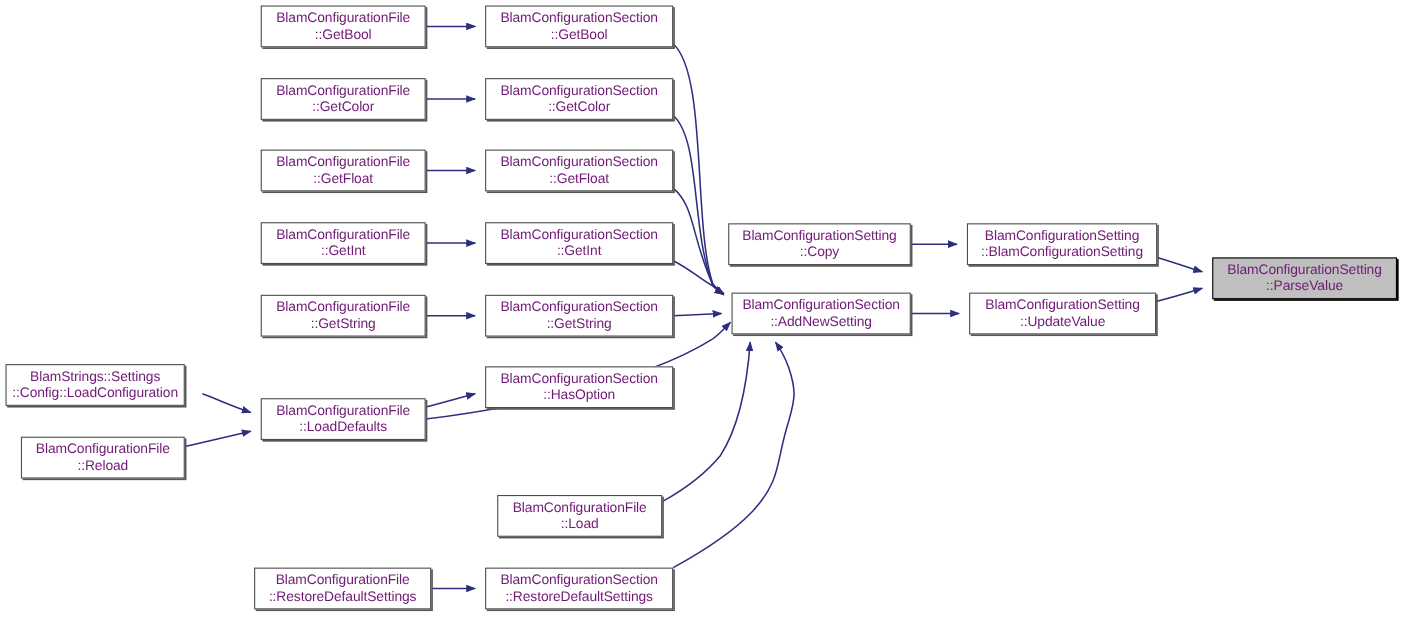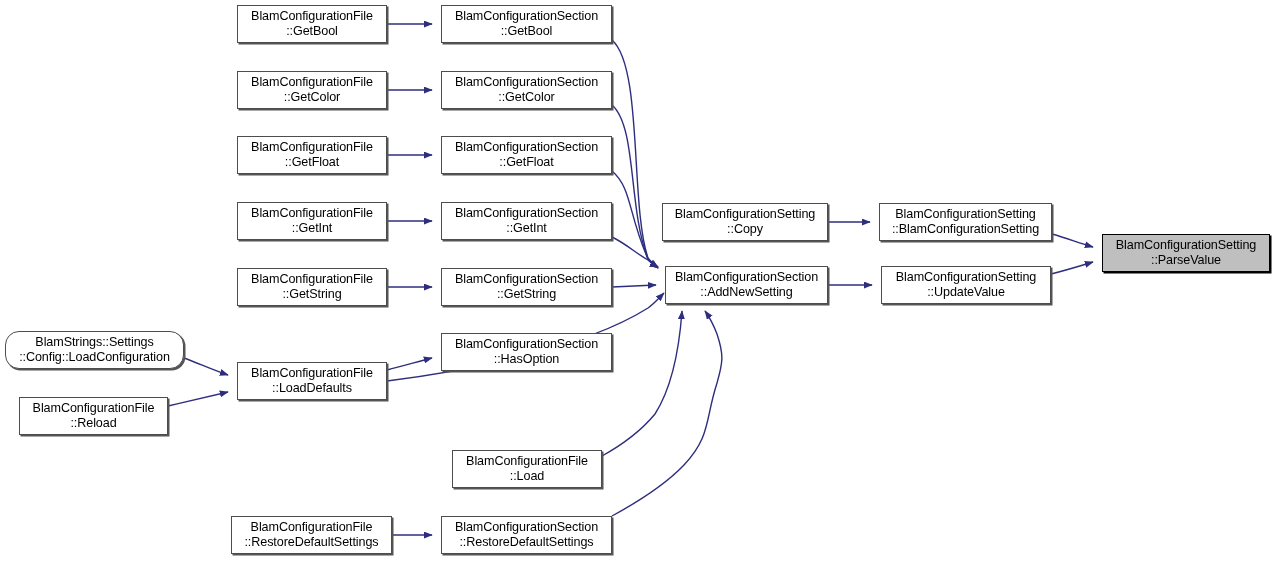--- a/index.html
+++ b/index.html
@@ -27,21 +27,21 @@
     position: absolute;
     box-sizing: border-box;
     background: #ffffff;
     border: 1px solid #4d4d4d;
     box-shadow: 1.5px 1.5px 0 0 #555555;
     display: flex;
     align-items: center;
     justify-content: center;
     text-align: center;
     line-height: 1.18;
-    color: #000000;
+    color: #701a75;
     font-size: 12.6px;
     letter-spacing: -0.1px;
     cursor: pointer;
     z-index: 2;
   }
   .node .label {
     display: block;
     width: 100%;
     padding: 0 2px;
     white-space: pre-line;
@@ -120,21 +120,21 @@
 ::GetInt</span>
       </div>
       <div class="node" style="left: 237px; top: 268px; width: 150px; height: 38px;">
         <span class="label">BlamConfigurationFile
 ::GetString</span>
       </div>
       <div class="node" style="left: 441px; top: 268px; width: 171px; height: 38px;">
         <span class="label">BlamConfigurationSection
 ::GetString</span>
       </div>
-      <div class="node" style="left: 5px; top: 331px; width: 179px; height: 38px; border-radius: 14px;">
+      <div class="node" style="left: 5px; top: 331px; width: 163px; height: 38px;">
         <span class="label">BlamStrings::Settings
 ::Config::LoadConfiguration</span>
       </div>
       <div class="node" style="left: 441px; top: 333px; width: 171px; height: 38px;">
         <span class="label">BlamConfigurationSection
 ::HasOption</span>
       </div>
       <div class="node" style="left: 237px; top: 362px; width: 150px; height: 38px;">
         <span class="label">BlamConfigurationFile
 ::LoadDefaults</span>

